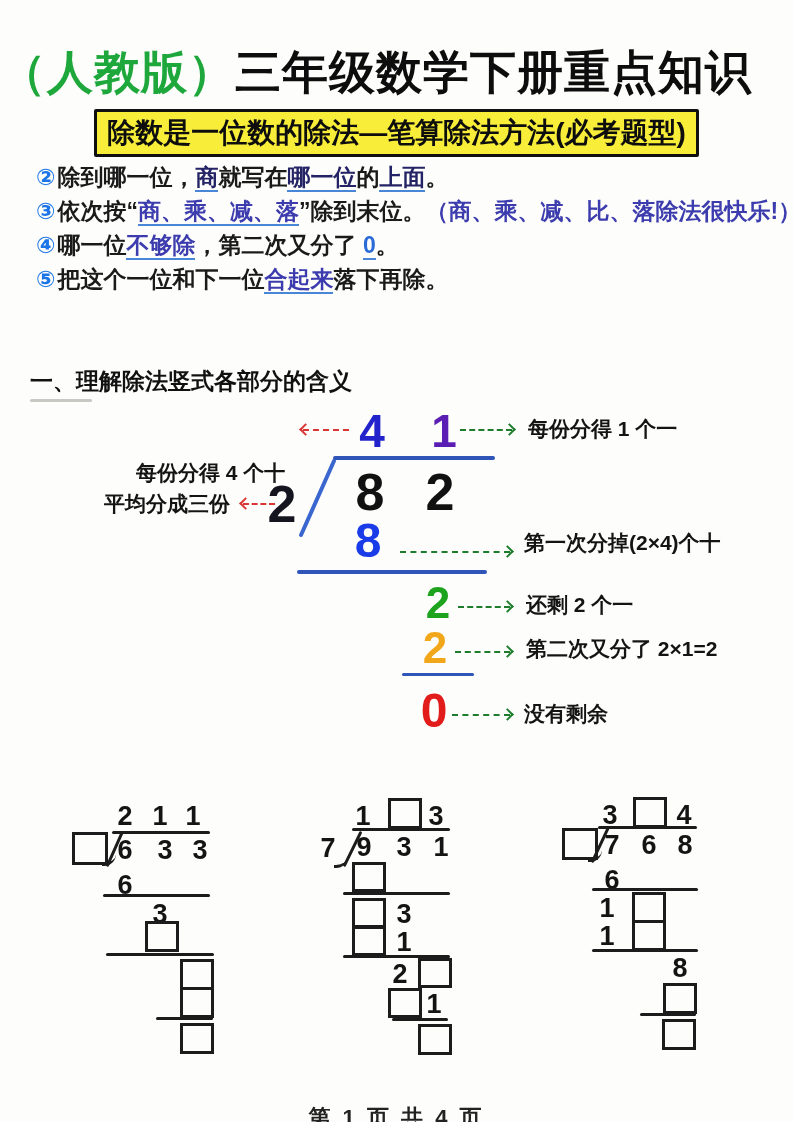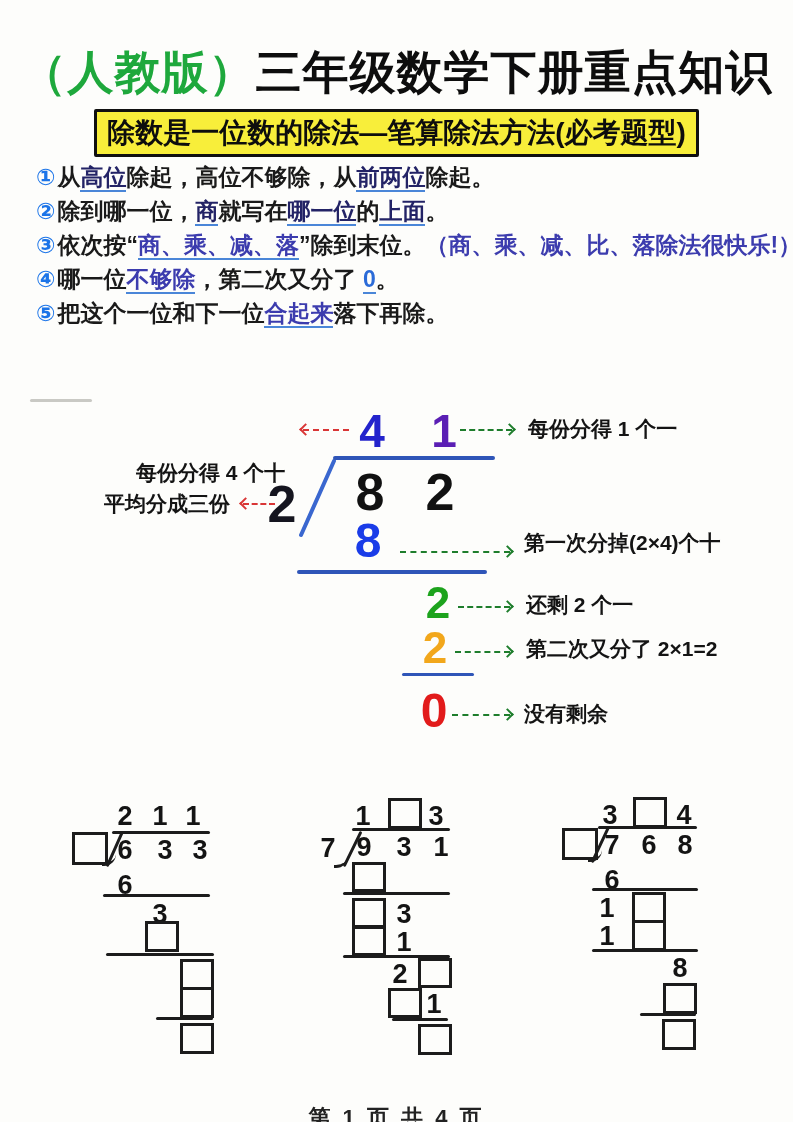--- a/index.html
+++ b/index.html
@@ -2,21 +2,21 @@
 <html><head>
 <meta charset="utf-8">
 <style>
   html,body{margin:0;padding:0;background:#ffffff;}
   .page{
     position:relative;width:793px;height:1122px;margin:0 auto;
     background:#fdfdfb;overflow:hidden;
     font-family:"Liberation Sans","DejaVu Sans",sans-serif;color:#141414;
   }
   
-  .titlebar{position:absolute;top:44px;left:0;width:100%;text-align:center;
+  .titlebar{position:absolute;top:44px;left:0;width:100%;
     font-size:46px;font-weight:900;line-height:56px;letter-spacing:1px;white-space:nowrap;}
   .t-green{color:#1ea83c;}
   .t-black{color:#0d0d0d;}
   .subtitle-wrap{position:absolute;top:109px;left:0;width:100%;text-align:center;}
   .subtitle{display:inline-block;background:#f8ee3a;border:3px solid #101010;border-radius:2px;
     padding:2px 10px;font-size:28px;font-weight:700;color:#0d0d0d;white-space:nowrap;}
   
   .rules{position:absolute;left:36px;top:160px;width:740px;}
   .rule{height:34px;line-height:34px;font-size:23px;font-weight:600;white-space:nowrap;color:#1a1a1a;}
   .num{color:#1b74e8;font-weight:700;margin-right:2px;}
@@ -58,36 +58,34 @@
 
   <div class="titlebar">
     <span class="t-green">（人教版）</span><span class="t-black">三年级数学下册重点知识</span>
   </div>
   <div class="subtitle-wrap">
     <span class="subtitle">除数是一位数的除法—笔算除法方法(必考题型)</span>
   </div>
 
   <div class="rules">
     <div class="rule">
-      <span class="num">①</span><span>从</span><span class="u navy">高位</span><span>除起，高位不够除，从</span><span class="u navy">前两位</span><span>除起。</span>
-    </div>
-    <div class="rule">
       <span class="num">②</span><span>除到哪一位，</span><span class="u navy">商</span><span>就写在</span><span class="u navy">哪一位</span><span>的</span><span class="u navy">上面</span><span>。</span>
     </div>
     <div class="rule">
       <span class="num">③</span><span>依次按“</span><span class="u indigo">商、乘、减、落</span><span>”除到末位。</span><span class="indigo">（商、乘、减、比、落除法很快乐!）</span>
     </div>
     <div class="rule">
       <span class="num">④</span><span>哪一位</span><span class="u indigo">不够除</span><span>，第二次又分了 </span><span class="u blue">0</span><span>。</span>
     </div>
     <div class="rule">
       <span class="num">⑤</span><span>把这个一位和下一位</span><span class="u indigo">合起来</span><span>落下再除。</span>
     </div>
   </div>
 
+  <div class="h1x" style="left:30px;top:366px;">一、理解除法竖式各部分的含义</div>
   <div class="artifact" style="left:30px;top:399px;width:62px;"></div>
 
   <div>
     <div class="dlbl" style="left:136px;top:417px;margin-top:44px;">每份分得 4 个十</div>
     <span class="arr arr-l red-a" style="left:303px;top:429px;width:46px;"></span>
     <div class="bdg" style="left:352px;top:408px;width:40px;font-size:46px;color:#2323cc;">4</div>
     <div class="bdg" style="left:426px;top:408px;width:36px;font-size:46px;color:#5a1eb4;">1</div>
     <span class="arr arr-r grn-a" style="left:460px;top:429px;width:52px;"></span>
     <div class="dlbl" style="left:528px;top:417px;">每份分得 1 个一</div>
 

